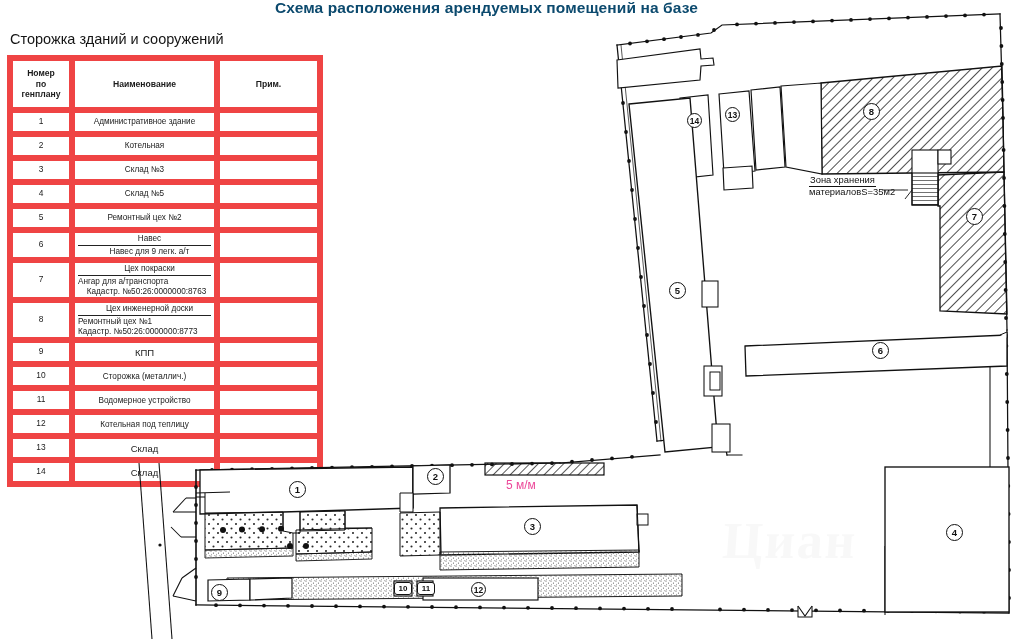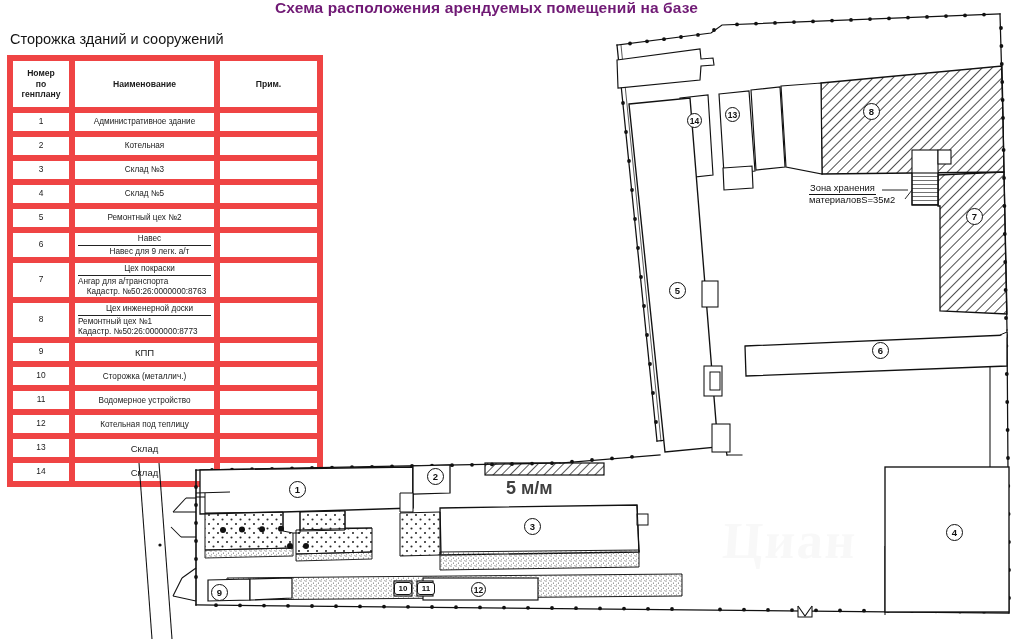--- a/index.html
+++ b/index.html
@@ -7,21 +7,21 @@
   body{
     width:1023px;height:639px;position:relative;overflow:hidden;
     font-family:"Liberation Sans","DejaVu Sans",sans-serif;
     color:#111;
   }
   #root{position:absolute;inset:0;width:1023px;height:639px;}
 
   
   .doc-title{
     position:absolute;left:0;top:-1px;width:973px;text-align:center;
-    font-size:15.5px;font-weight:700;letter-spacing:.1px;color:#701a75;
+    font-size:15.5px;font-weight:700;letter-spacing:.1px;color:#0c4a6e;
     white-space:nowrap;
   }
 
   
   .reg-heading{
     position:absolute;left:10px;top:31px;
     font-size:14.5px;font-weight:400;color:#141414;white-space:nowrap;
   }
 
   
@@ -66,21 +66,21 @@
   .tag.sq{border-radius:3px;width:18px;height:13px;font-size:8px;}
   .tag.small{width:15px;height:15px;font-size:8.5px;}
 
   .annot{
     position:absolute;font-size:9.4px;color:#121212;line-height:1.16;
     white-space:nowrap;
   }
   .annot .u{border-bottom:1px solid #111;display:inline-block;padding:0 1px;}
 
   .mm-label{
-    position:absolute;font-size:18px;font-weight:700;color:#404040;white-space:nowrap;
+    position:absolute;font-size:12px;font-weight:400;color:#ec4899;white-space:nowrap;
   }
 
   .watermark{
     position:absolute;left:650px;top:495px;width:280px;height:90px;
     font-size:52px;font-weight:700;color:rgba(120,120,120,.055);
     letter-spacing:2px;font-family:"Liberation Serif",serif;
     display:flex;align-items:center;justify-content:center;
     transform:skewX(-4deg);
   }
 </style>
@@ -541,21 +541,21 @@
   <div class="tag" style="left:872px;top:342px;">6</div>
   <div class="tag" style="left:946px;top:524px;">4</div>
   <div class="tag" style="left:289px;top:481px;">1</div>
   <div class="tag" style="left:427px;top:468px;">2</div>
   <div class="tag" style="left:524px;top:518px;">3</div>
   <div class="tag" style="left:211px;top:584px;">9</div>
   <div class="tag sq" style="left:394px;top:582px;">10</div>
   <div class="tag sq" style="left:417px;top:582px;">11</div>
   <div class="tag small" style="left:471px;top:582px;">12</div>
 
-  <div class="annot" style="left:809px;top:183px;">
+  <div class="annot" style="left:809px;top:175px;">
     <span class="u">Зона хранения</span><br>
     <span>материаловS=35м2</span>
   </div>
 
   <div class="mm-label" style="left:506px;top:478px;">5 м/м</div>
 
   <div class="watermark">Циан</div>
 
 </div>
 

